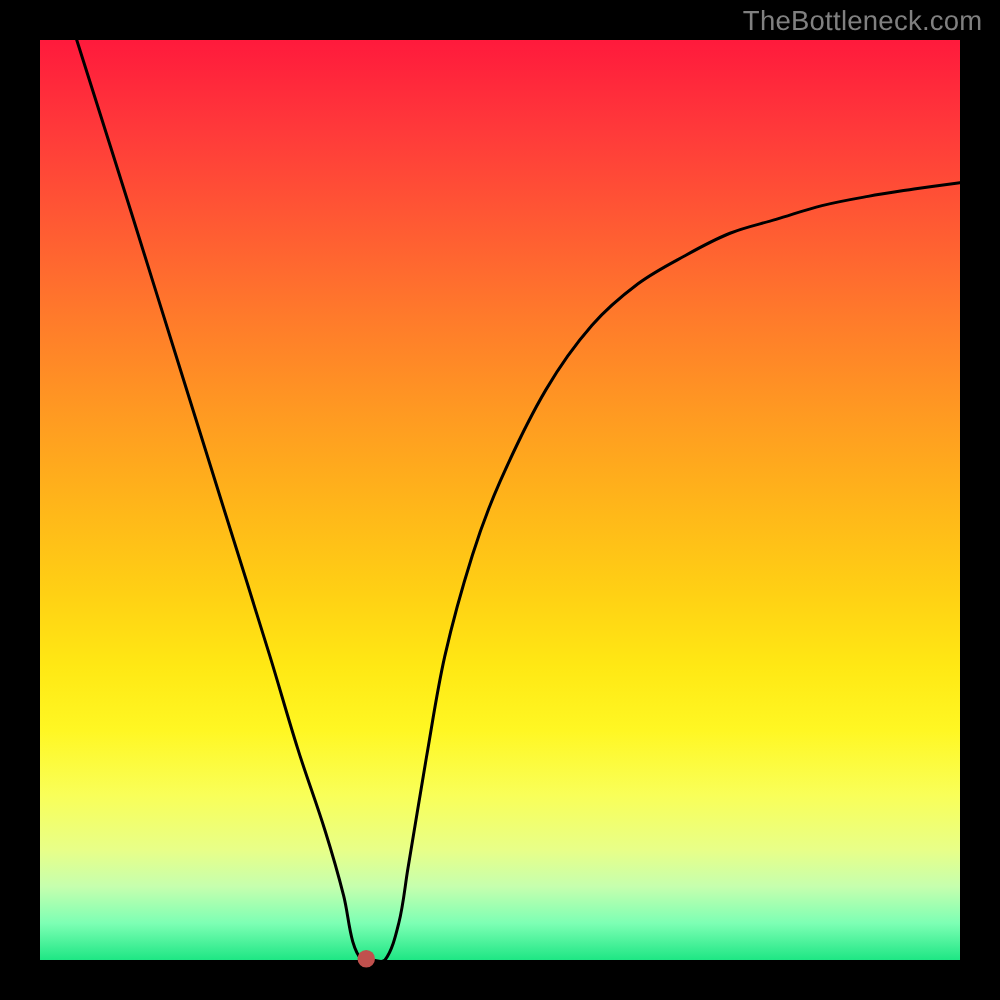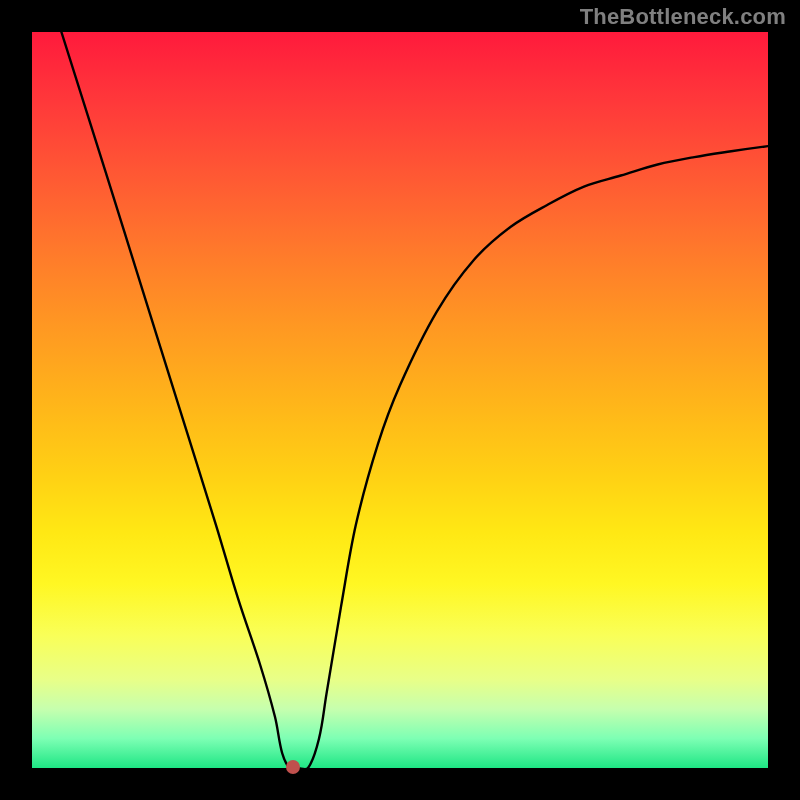--- a/index.html
+++ b/index.html
@@ -56,21 +56,21 @@
     border-radius: 50%;
     background: #c0504d;
     transform: translate(-50%, -50%);
   }
   .watermark {
     position: absolute;
     top: 4px;
     right: 14px;
     color: #808080;
     font-size: 22px;
-    font-weight: 700;
+    font-weight: 400;
     letter-spacing: 0.2px;
     z-index: 10;
   }
 </style>
 </head>
 <body>
 
 <div class="outer">
   <div class="watermark">TheBottleneck.com</div>
   <div class="plot-area">

